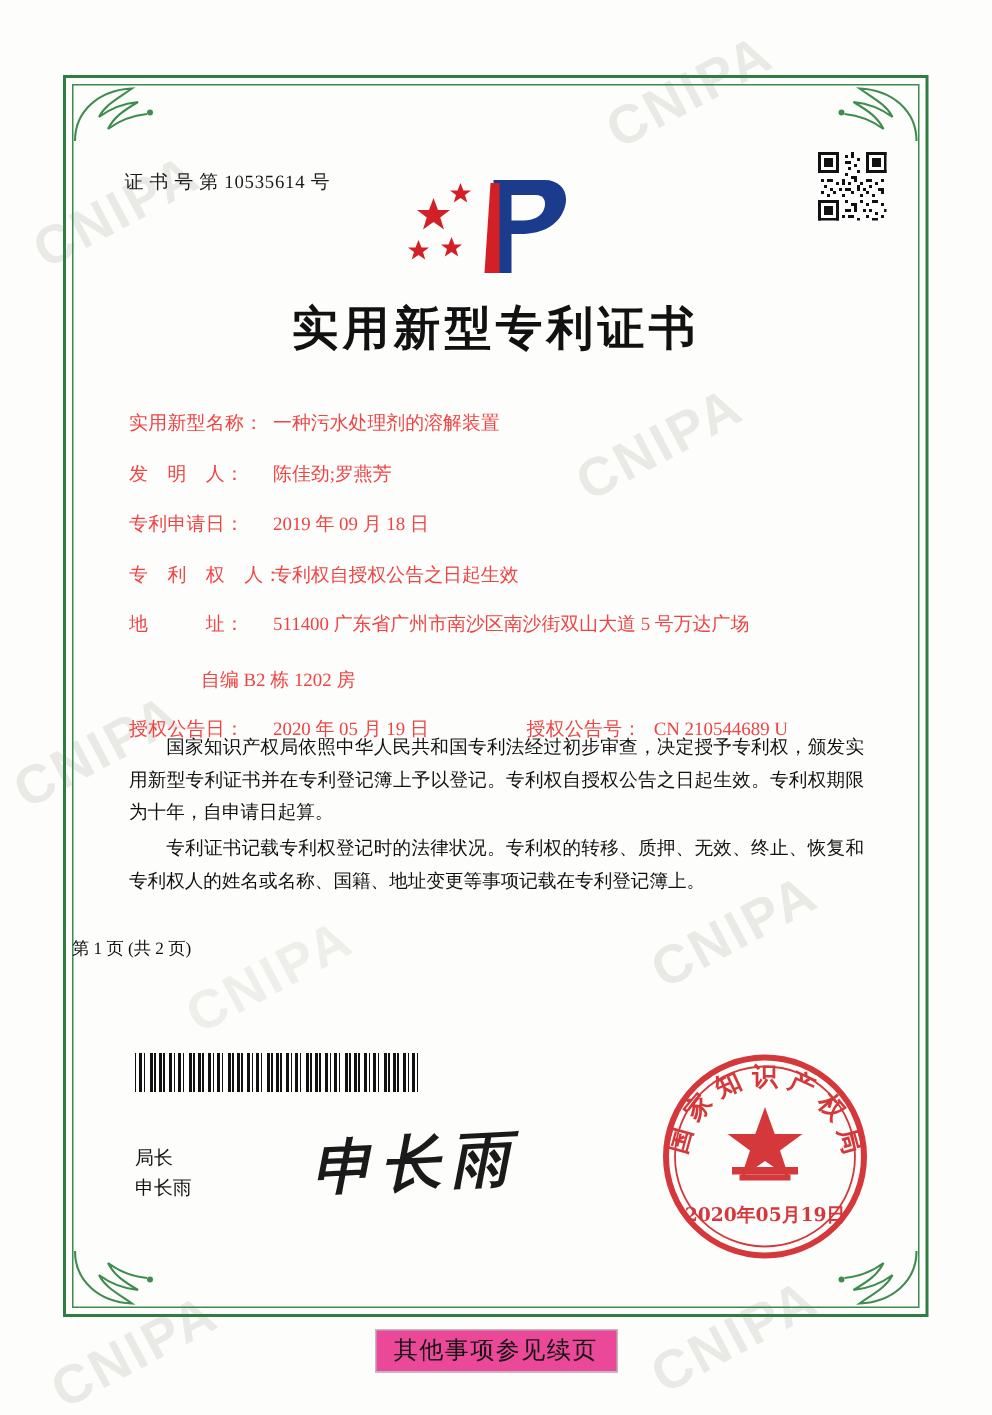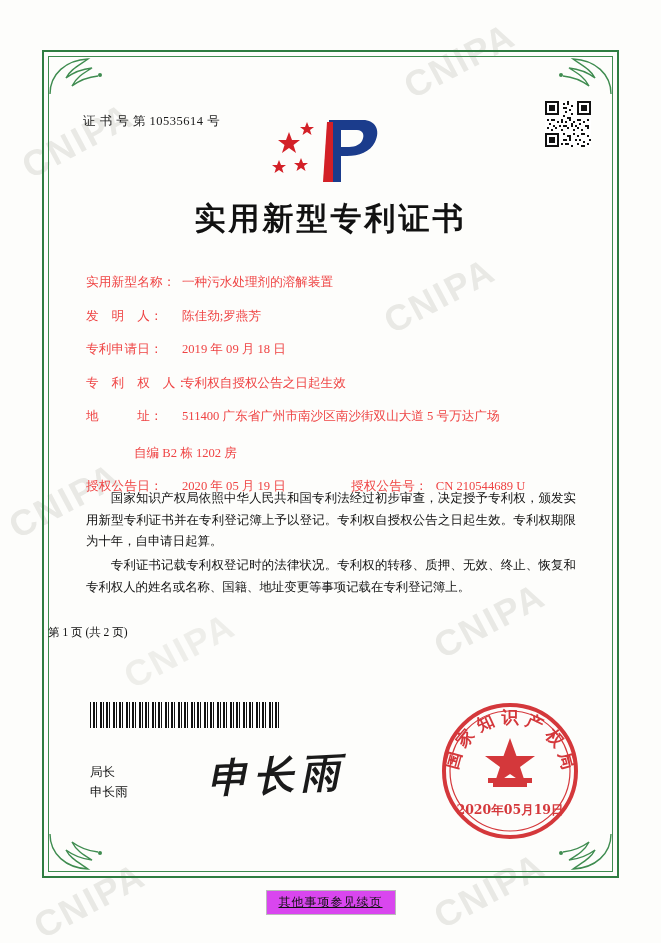--- a/index.html
+++ b/index.html
@@ -213,27 +213,26 @@
     text-align: left;
     font-size: 11.5px;
     color: #111;
   }
 
   .footnote {
     position: absolute;
     left: 50%;
     transform: translateX(-50%);
     bottom: 28px;
-    font-size: 12px;
+    font-size: 16px;
     color: #111;
     border: 1px solid #bbb;
-    background: #d946ef;
+    background: #ec4899;
     padding: 3px 12px;
     letter-spacing: 1px;
-    text-decoration: underline;
   }
 </style>
 </head>
 <body>
 
 <div class="page">
 
   <div class="wm wm1">CNIPA</div>
   <div class="wm wm2">CNIPA</div>
   <div class="wm wm3">CNIPA</div>

